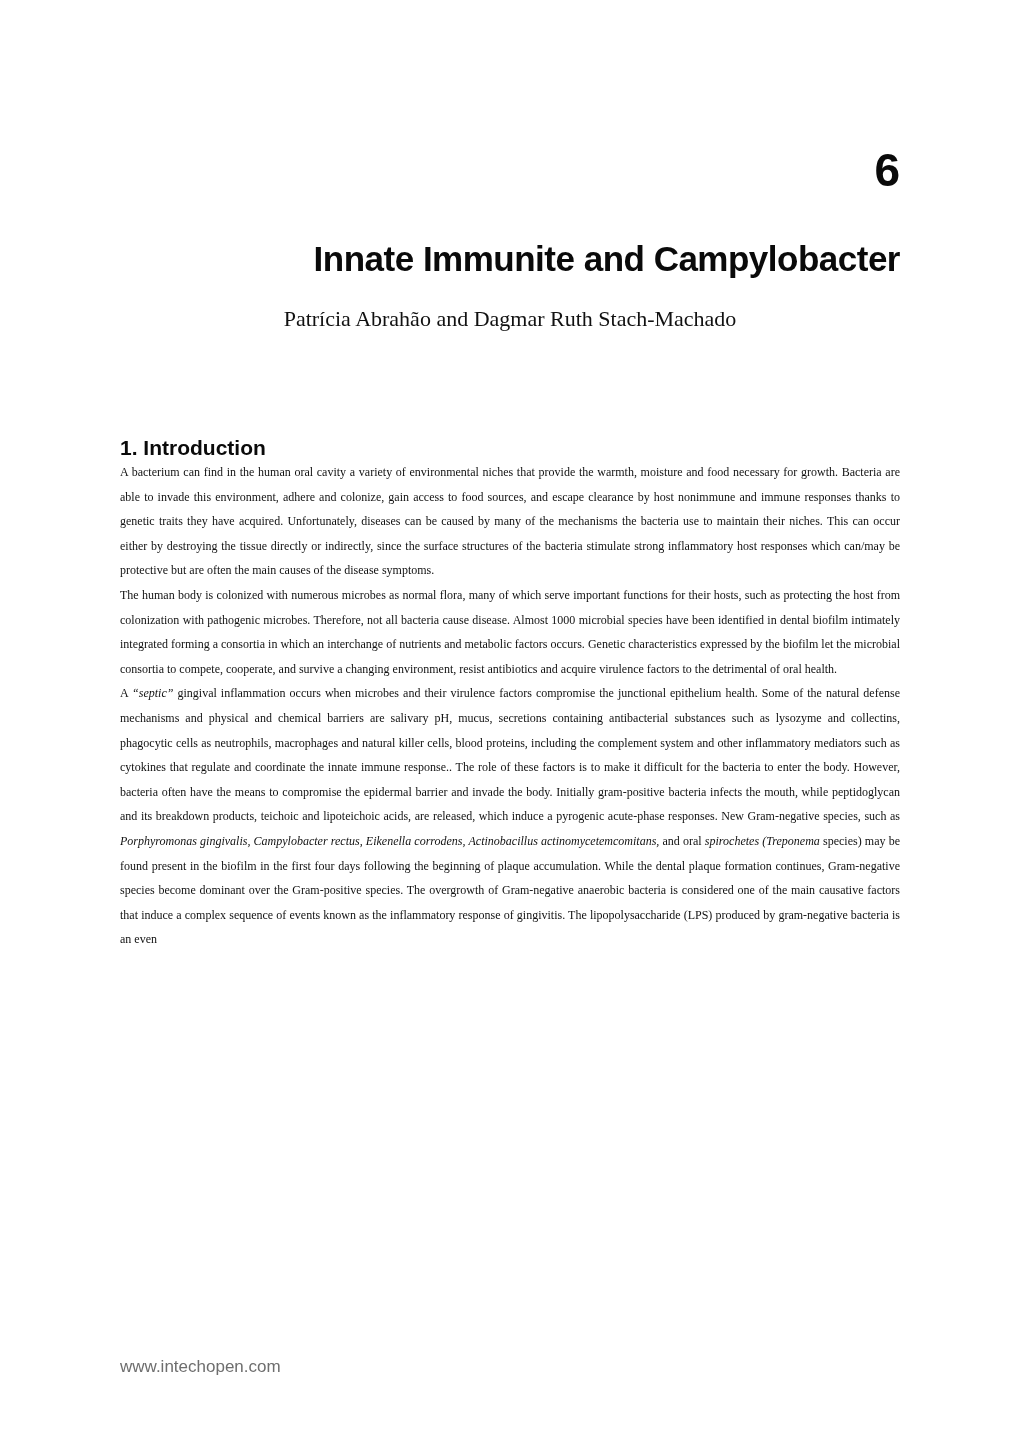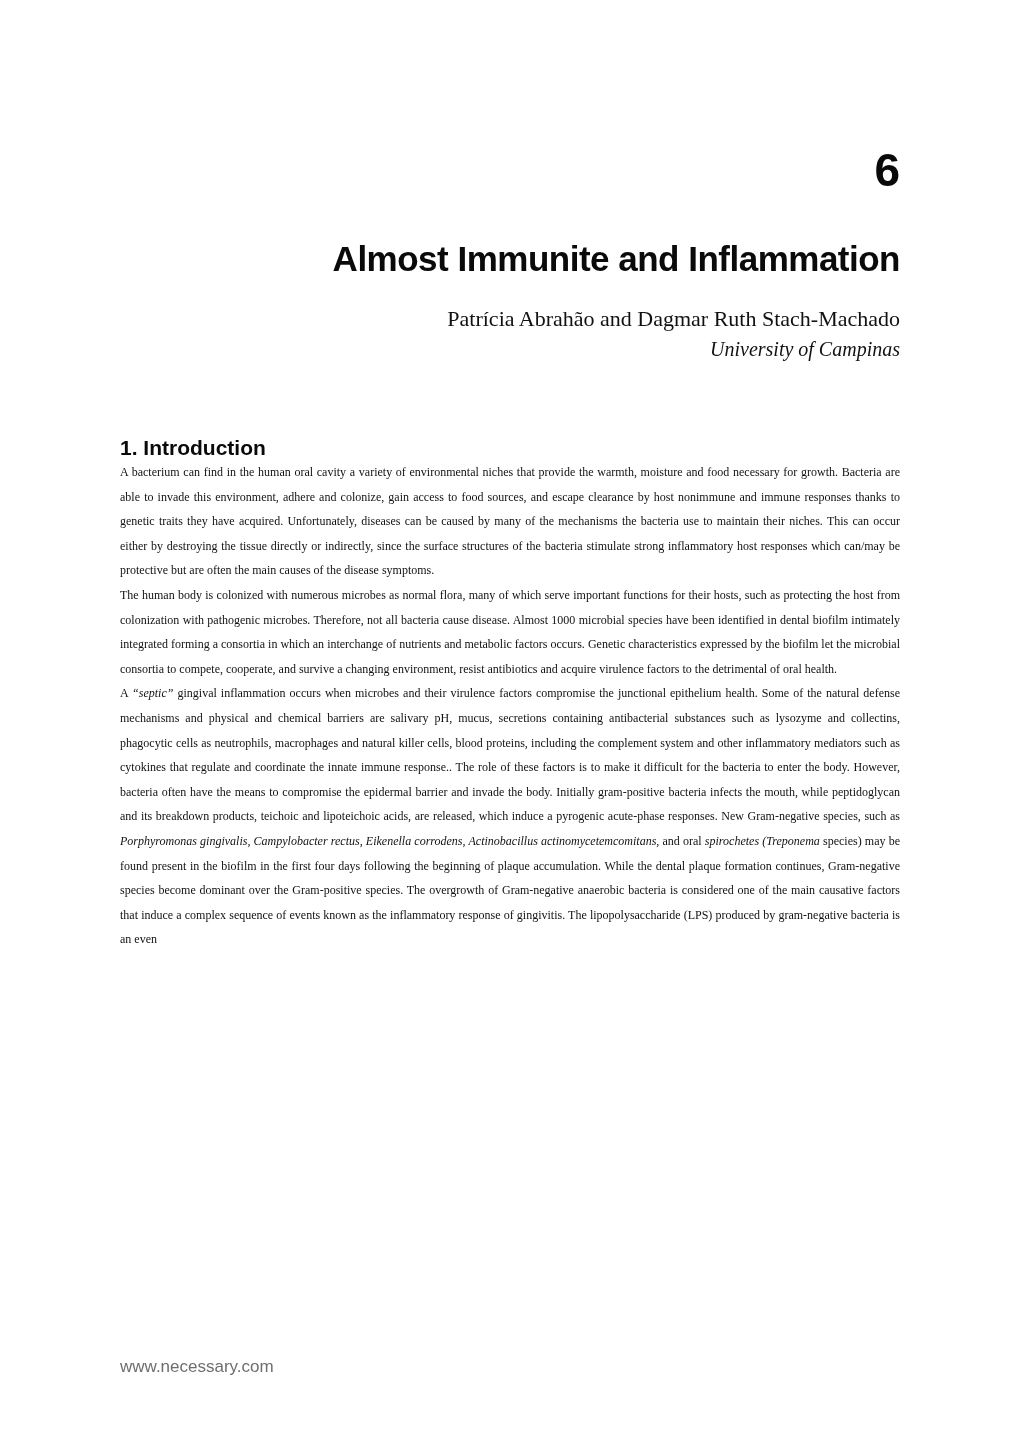--- a/index.html
+++ b/index.html
@@ -38,21 +38,21 @@
     letter-spacing: -0.5px;
     line-height: 1.1;
     color: #0a0a0a;
     white-space: nowrap;
   }
   .byline-block {
     position: absolute;
     top: 305px;
     left: 120px;
     right: 121px;
-    text-align: right;
+    text-align: center;
     font-family: Liberation Serif, serif;
   }
   .authors {
     font-size: 22px;
     line-height: 1.25;
     color: #111111;
   }
   .affiliation {
     margin-top: 4px;
     font-size: 20px;
@@ -97,30 +97,29 @@
     text-decoration: none;
   }
 </style>
 </head>
 <body>
 
 <div class="page">
 
   <div class="chapter-number">6</div>
 
-  <h1 class="chapter-title" style="margin:0;">Almost Immunite and Inflammation</h1>
+  <h1 class="chapter-title" style="margin:0;">Innate Immunite and Campylobacter</h1>
 
   <div class="byline-block">
     <div class="authors">Patrícia Abrahão and Dagmar Ruth Stach-Machado</div>
-    <div class="affiliation">University of Campinas</div>
   </div>
 
   <h2 class="section-heading" style="margin:0;">1. Introduction</h2>
 
   <div class="body-text">
     <p><span>A bacterium can find in the human oral cavity a variety of environmental niches that provide the warmth, moisture and food necessary for growth. Bacteria are able to invade this environment, adhere and colonize, gain access to food sources, and escape clearance by host nonimmune and immune responses thanks to genetic traits they have acquired. Unfortunately, diseases can be caused by many of the mechanisms the bacteria use to maintain their niches. This can occur either by destroying the tissue directly or indirectly, since the surface structures of the bacteria stimulate strong inflammatory host responses which can/may be protective but are often the main causes of the disease symptoms.</span></p>
     <p><span>The human body is colonized with numerous microbes as normal flora, many of which serve important functions for their hosts, such as protecting the host from colonization with pathogenic microbes. Therefore,  not all bacteria cause disease. Almost 1000 microbial species have been identified in dental biofilm intimately integrated forming a consortia in which an interchange of nutrients  and metabolic factors occurs. Genetic characteristics expressed by the biofilm let the microbial consortia to compete, cooperate, and survive a changing environment, resist antibiotics and acquire virulence factors to the detrimental of oral health.</span></p>
     <p><span>A </span><i>“septic”</i><span> gingival inflammation occurs when microbes and their virulence factors compromise the junctional epithelium health. Some of the natural defense mechanisms and physical and chemical barriers are salivary pH, mucus, secretions containing antibacterial substances such as lysozyme and collectins, phagocytic cells as neutrophils, macrophages and natural killer cells, blood proteins, including the complement system and other inflammatory mediators such as cytokines that regulate and coordinate the innate immune response.. The role of these factors is to make it difficult for the bacteria to enter the body. However, bacteria often have the means to compromise the epidermal barrier and invade the body. Initially gram-positive bacteria infects the mouth, while peptidoglycan and its breakdown products, teichoic and lipoteichoic acids, are released, which induce a pyrogenic acute-phase responses. New Gram-negative species, such as </span><i>Porphyromonas gingivalis, Campylobacter rectus, Eikenella corrodens, Actinobacillus actinomycetemcomitans,</i><span> and oral </span><i>spirochetes (Treponema</i><span> species) may be found present in the biofilm in the first four days following the beginning of plaque accumulation. While the dental plaque formation continues, Gram-negative species become dominant over the Gram-positive species. The overgrowth of Gram-negative anaerobic bacteria is considered one of the main causative factors that induce a complex sequence of events known as the inflammatory response of gingivitis. The lipopolysaccharide (LPS) produced by gram-negative bacteria is an even</span></p>
   </div>
 
-  <a class="footer">www.necessary.com</a>
+  <a class="footer">www.intechopen.com</a>
 
 </div>
 
 </body></html>

